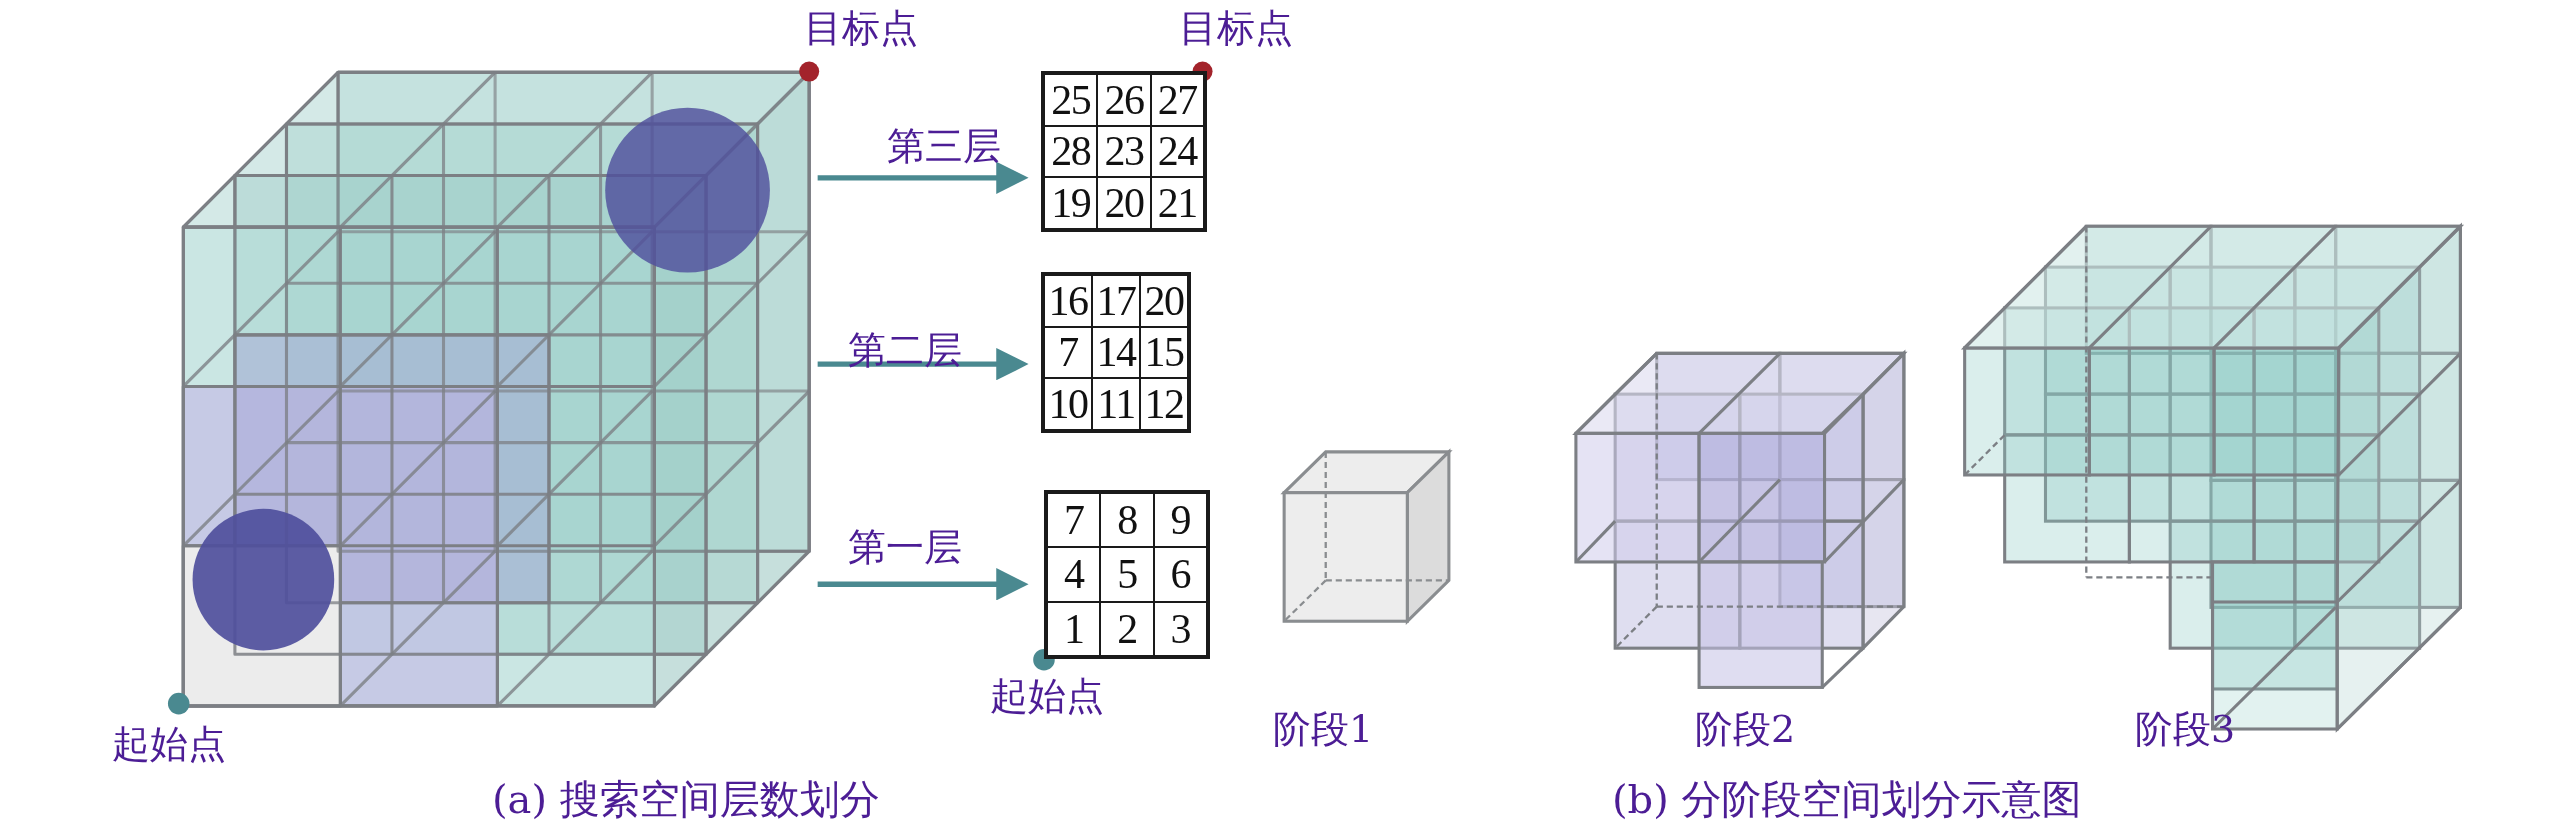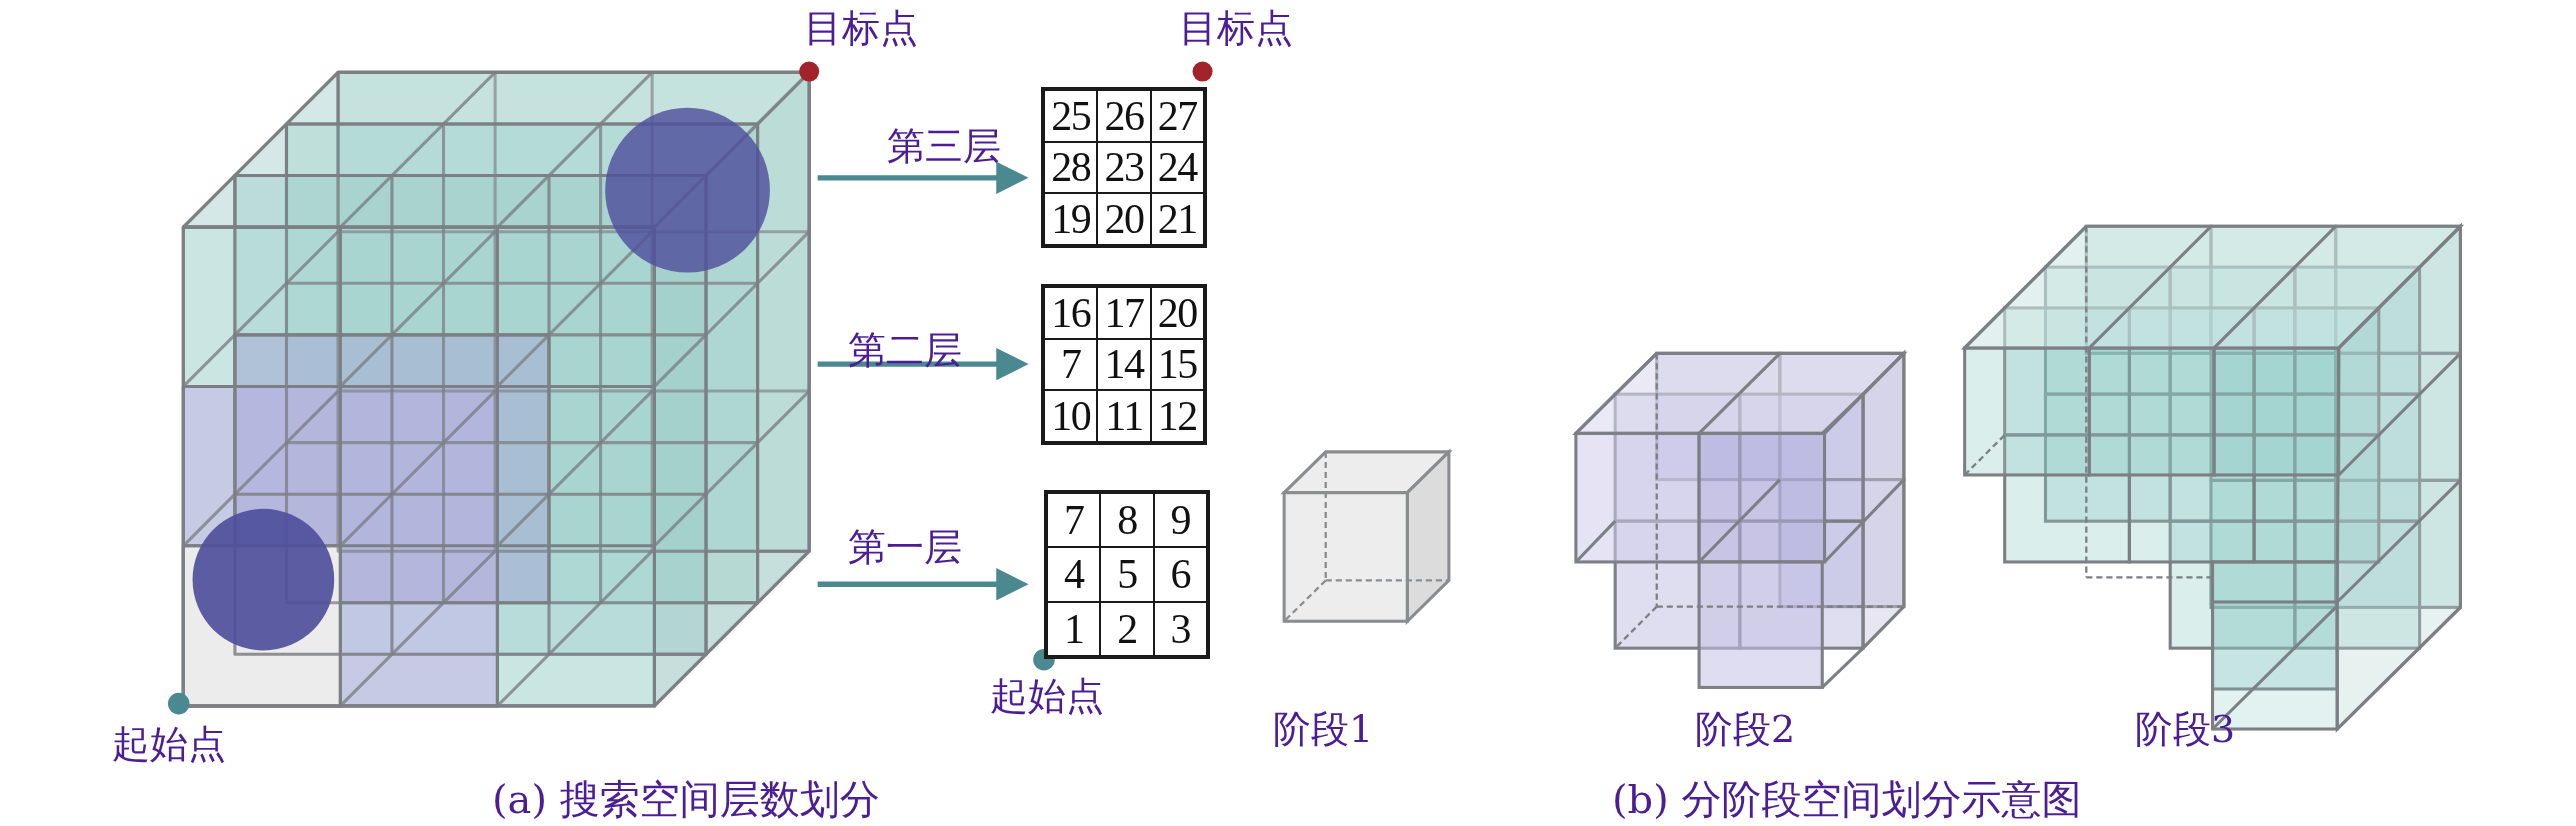--- a/index.html
+++ b/index.html
@@ -205,33 +205,33 @@
 
   <span class="lbl lbl-md" style="left:804px; top:9.2px;">目标点</span>
   <span class="lbl lbl-md" style="left:1179px; top:9.2px;">目标点</span>
   <span class="lbl lbl-md" style="left:112px; top:725px;">起始点</span>
   <span class="lbl lbl-md" style="left:990px; top:677px;">起始点</span>
 
   <span class="lbl lbl-md" style="left:848px; top:127px;margin-left:39px;">第三层</span>
   <span class="lbl lbl-md" style="left:848px; top:331px;">第二层</span>
   <span class="lbl lbl-md" style="left:848px; top:528px;">第一层</span>
 
-  <div class="grid" style="left:1041px; top:87px; width:166px; height:161px;">
+  <div class="grid" style="left:1041px; top:71px; width:166px; height:161px;">
     <div class="cell">25</div>
     <div class="cell">26</div>
     <div class="cell">27</div>
     <div class="cell">28</div>
     <div class="cell">23</div>
     <div class="cell">24</div>
     <div class="cell">19</div>
     <div class="cell">20</div>
     <div class="cell">21</div>
   </div>
 
-  <div class="grid" style="left:1041px; top:284px; width:166px; height:161px;">
+  <div class="grid" style="left:1041px; top:272px; width:150px; height:161px;">
     <div class="cell">16</div>
     <div class="cell">17</div>
     <div class="cell">20</div>
     <div class="cell">7</div>
     <div class="cell">14</div>
     <div class="cell">15</div>
     <div class="cell">10</div>
     <div class="cell">11</div>
     <div class="cell">12</div>
   </div>

